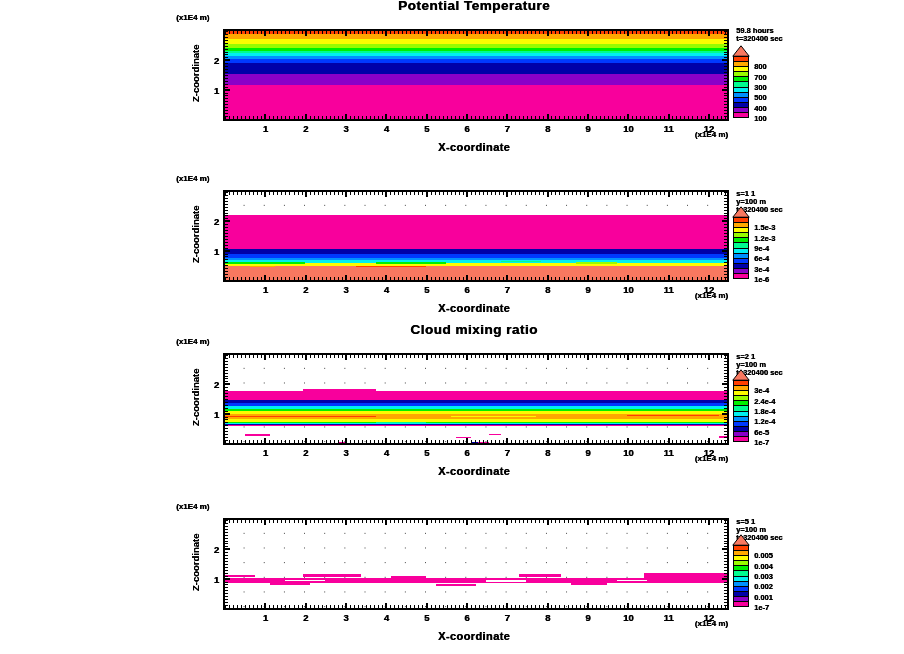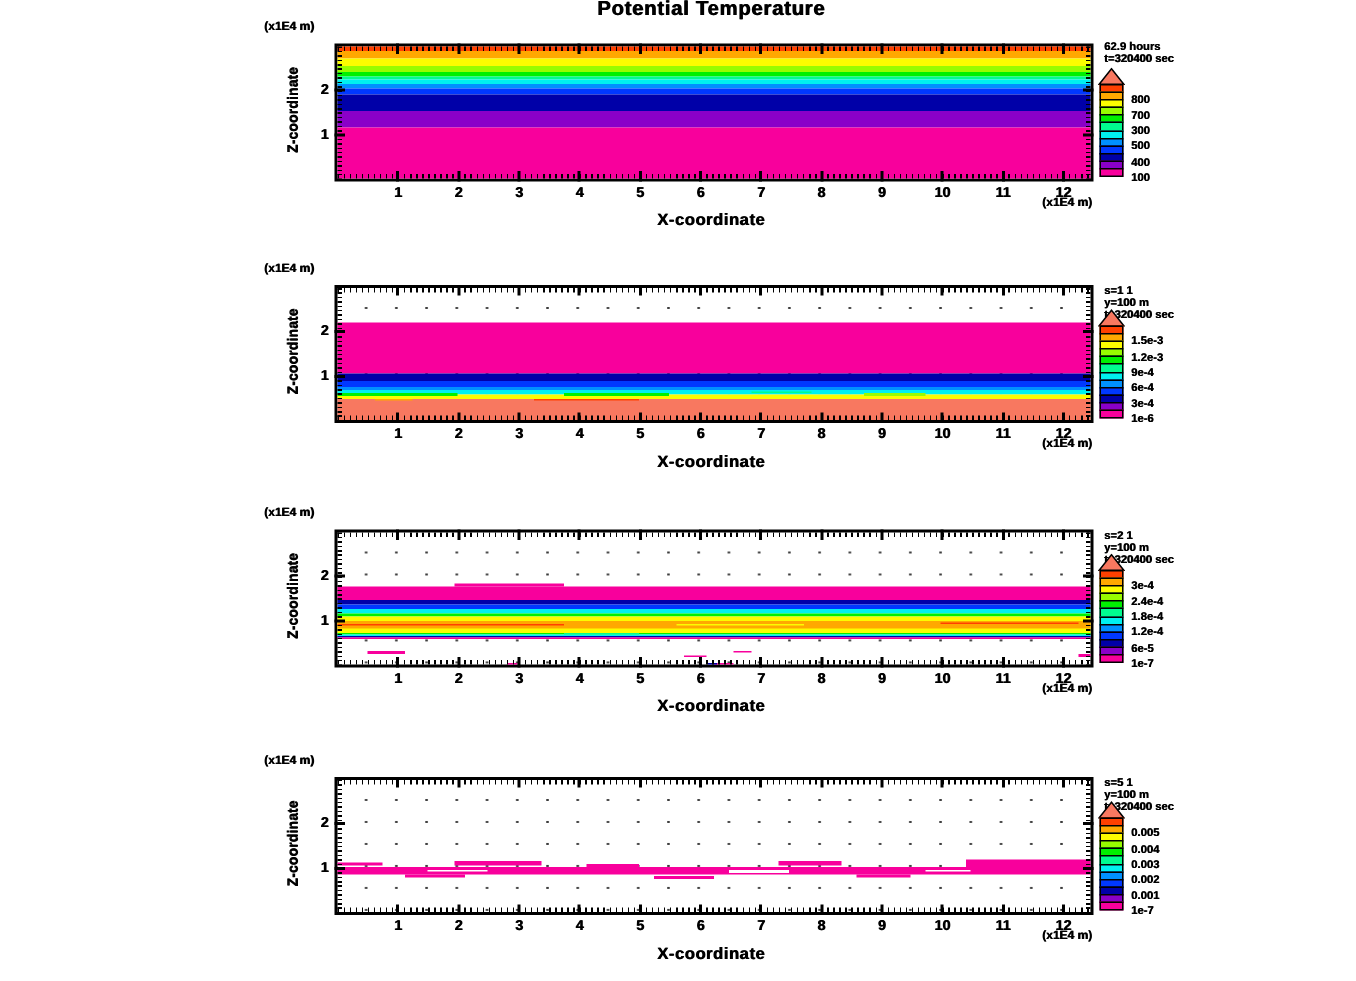--- a/index.html
+++ b/index.html
@@ -109,21 +109,21 @@
         <div class="mjx" style="left: calc(96.3855% - 1px); top: -2px;"></div>
         <div class="xt" style="left: 96.3855%;">12</div>
         <div class="mjy" style="top: calc(66.6667% - 1px); left: -2px;"></div>
         <div class="mjy" style="top: calc(66.6667% - 1px); right: -2px;"></div>
         <div class="yt" style="top: 66.6667%;">1</div>
         <div class="mjy" style="top: calc(33.3333% - 1px); left: -2px;"></div>
         <div class="mjy" style="top: calc(33.3333% - 1px); right: -2px;"></div>
         <div class="yt" style="top: 33.3333%;">2</div>
       </div>
     <div class="cbar">
-        <div class="hline" style="top: 2px;">62.9 hours</div>
+        <div class="hline" style="top: 2px;">59.8 hours</div>
         <div class="hline" style="top: 10px;">t=320400 sec</div>
         <svg width="18" height="12" class="arrow">
           <polygon points="9,0.8 17.2,11.2 0.8,11.2" fill="#F87860" stroke="#000" stroke-width="1"></polygon>
         </svg>
         <div class="crects">
           <div class="crect" style="background: rgb(255, 64, 0);"></div>
           <div class="crect" style="background: rgb(255, 168, 0);"></div>
           <div class="crect" style="background: rgb(252, 252, 0);"></div>
           <div class="crect" style="background: rgb(152, 252, 0);"></div>
           <div class="crect" style="background: rgb(0, 240, 0);"></div>
@@ -238,20 +238,21 @@
         <div class="cl" style="top: 63px;">9e-4</div>
         <div class="cl" style="top: 73.3333px;">6e-4</div>
         <div class="cl" style="top: 83.6667px;">3e-4</div>
         <div class="cl" style="top: 94px;">1e-6</div>
       </div>
     <div class="xunit">(x1E4 m)</div>
     <div class="xlab">X-coordinate</div>
   </section>
 
   <section class="panel" style="top:324px">
+    <div class="title">Cloud mixing ratio</div>
     <div class="yunit">(x1E4 m)</div>
     <div class="ylab">Z-coordinate</div>
     <div class="plot">
         <div class="dots"></div>
         <div class="band" style="top: 41%; height: 10%; background: rgb(248, 0, 156);"></div>
         <div class="band" style="top: 51%; height: 4%; background: rgb(0, 0, 168);"></div>
         <div class="band" style="top: 55%; height: 3.5%; background: rgb(0, 56, 255);"></div>
         <div class="band" style="top: 58.5%; height: 3.2%; background: rgb(0, 240, 240);"></div>
         <div class="band" style="top: 61.7%; height: 1.8%; background: rgb(0, 240, 0);"></div>
         <div class="band" style="top: 63.5%; height: 12.5%; background: rgb(252, 252, 0);"></div>

